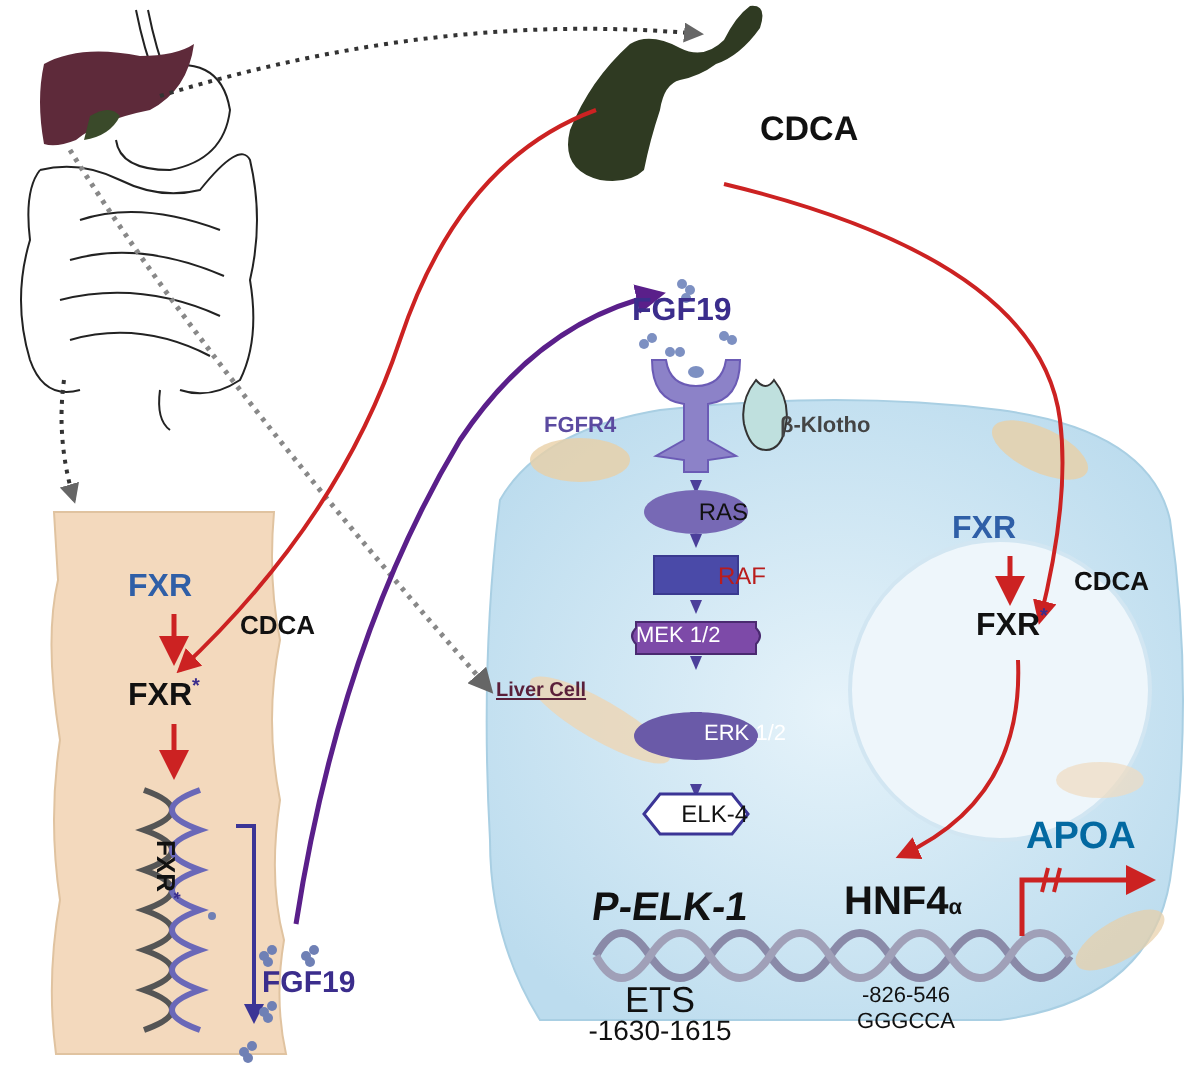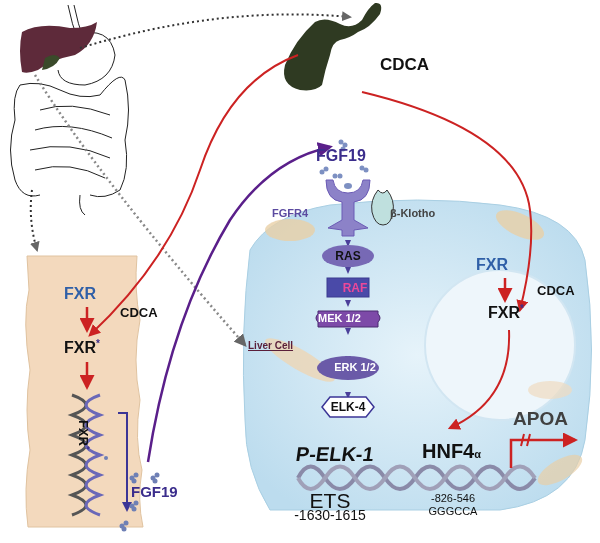--- a/index.html
+++ b/index.html
@@ -2,22 +2,22 @@
 <html><head>
 <meta charset="utf-8">
 <style>
   html, body { margin:0; padding:0; background:#ffffff; }
   body { width:600px; height:543px; position:relative; overflow:hidden; font-family:"Liberation Sans", sans-serif; }
   svg#diagram { position:absolute; left:0; top:0; width:600px; height:543px; }
   .lbl { position:absolute; font-weight:bold; white-space:nowrap; font-family:"Liberation Sans", sans-serif; }
   .blue { color:#2f5fa7; }
   .dark { color:#111111; }
   .purple { color:#3b2d8c; }
-  .red { color:#404040; }
-  .node-text { position:absolute; font-weight:bold; font-size:12px; text-align:center; white-space:nowrap; font-family:"Liberation Sans", sans-serif; }
+  .red { color:#0369a1; }
+  .node-text { position:absolute; font-weight:normal; font-size:12px; text-align:right; white-space:nowrap; font-family:"Liberation Sans", sans-serif; }
   .seq { position:absolute; text-align:center; color:#111; font-family:"Liberation Sans", sans-serif; }
 </style>
 </head>
 <body>
 
 <svg id="diagram" viewBox="0 0 600 543">
   <defs>
     <marker id="arrRed" viewBox="0 0 10 10" refX="8" refY="5" markerWidth="6" markerHeight="6" orient="auto-start-reverse">
       <path d="M0,0 L10,5 L0,10 z" fill="#cc2222"></path>
     </marker>
@@ -156,34 +156,34 @@
 <div class="lbl dark" style="left:64px;top:338px;font-size:16px;"><span>FXR</span><sup class="purple" style="font-size:10px;">*</sup></div>
 <div class="lbl dark" style="left:92px;top:420px;font-size:13px;transform:rotate(90deg);transform-origin:left top;"><span>FXR</span><sup class="purple" style="font-size:9px;">*</sup></div>
 <div class="lbl purple" style="left:131px;top:483px;font-size:15px;">FGF19</div>
 
 <div class="lbl purple" style="left:316px;top:147px;font-size:16px;">FGF19</div>
 <div class="lbl" style="left:272px;top:207px;font-size:11px;color:#5b4aa0;">FGFR4</div>
 <div class="lbl" style="left:390px;top:207px;font-size:11px;color:#444;">β-Klotho</div>
 <div class="lbl" style="left:248px;top:340px;font-size:10px;color:#5a1f3a;text-decoration:underline;">Liver Cell</div>
 
 <div class="node-text" style="left:322px;top:249px;width:52px;color:#111;">RAS</div>
-<div class="node-text" style="left:327px;top:281px;width:56px;color:#ec4899;">RAF</div>
+<div class="node-text" style="left:327px;top:281px;width:56px;color:#b91c1c;">RAF</div>
 <div class="node-text" style="left:318px;top:312px;width:41px;color:#fff;font-size:11px;">MEK 1/2</div>
 <div class="node-text" style="left:317px;top:361px;width:76px;color:#fff;font-size:11px;">ERK 1/2</div>
 <div class="node-text" style="left:322px;top:400px;width:52px;color:#111;">ELK-4</div>
 
 <div class="lbl blue" style="left:476px;top:256px;font-size:16px;">FXR</div>
 <div class="lbl dark" style="left:537px;top:283px;font-size:13px;">CDCA</div>
 <div class="lbl dark" style="left:488px;top:303px;font-size:16px;"><span>FXR</span><sup class="purple" style="font-size:10px;">*</sup></div>
 
 <div class="lbl dark" style="left:296px;top:443px;font-size:20px;transform:skewX(-8deg);">P-ELK-1</div>
 <div class="lbl dark" style="left:422px;top:440px;font-size:20px;"><span>HNF4</span><span style="font-size:11px;">α</span></div>
 <div class="lbl red" style="left:513px;top:408px;font-size:19px;">APOA</div>
 
 <div class="seq" style="left:290px;top:492px;width:80px;">
-  <div style="font-size:21px;line-height:17px;">ETS</div>
+  <div style="font-size:18px;line-height:17px;">ETS</div>
   <div style="font-size:14px;line-height:13px;">-1630-1615</div>
   <div style="font-size:11px;line-height:13px;margin-top:28px;">GGAT</div>
 </div>
 <div class="seq" style="left:413px;top:492px;width:80px;">
   <div style="font-size:11px;line-height:13px;">-826-546</div>
   <div style="font-size:11px;line-height:13px;">GGGCCA</div>
 </div>
 
 </body></html>

